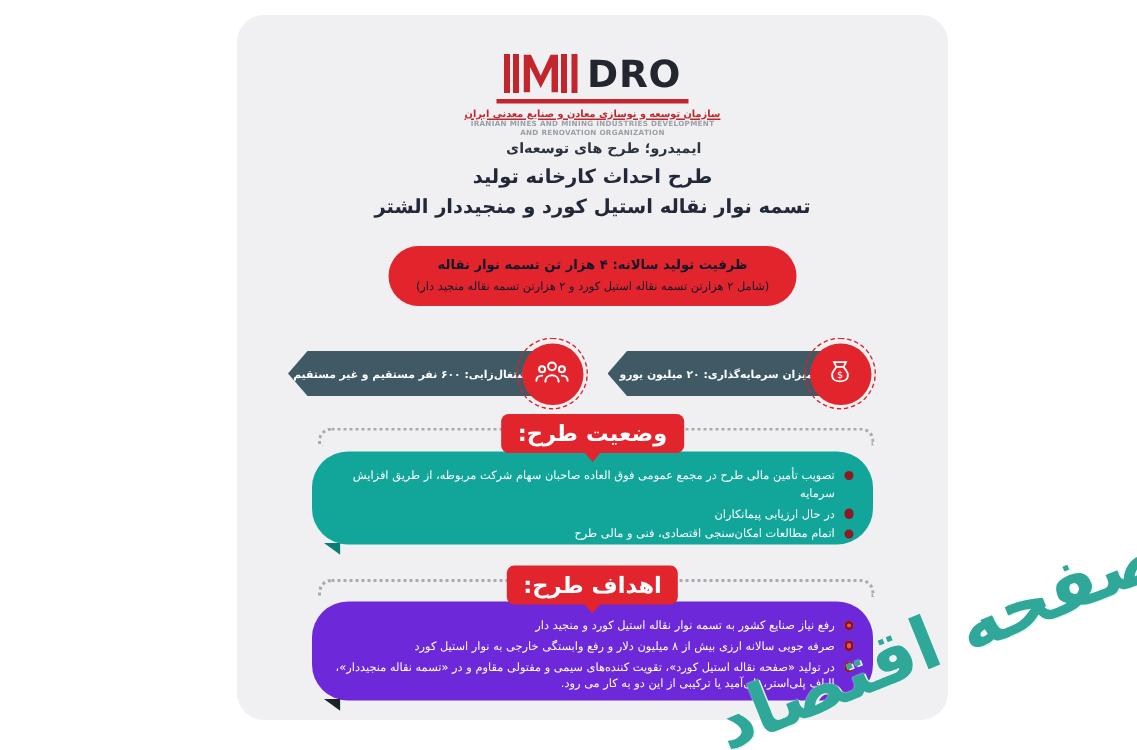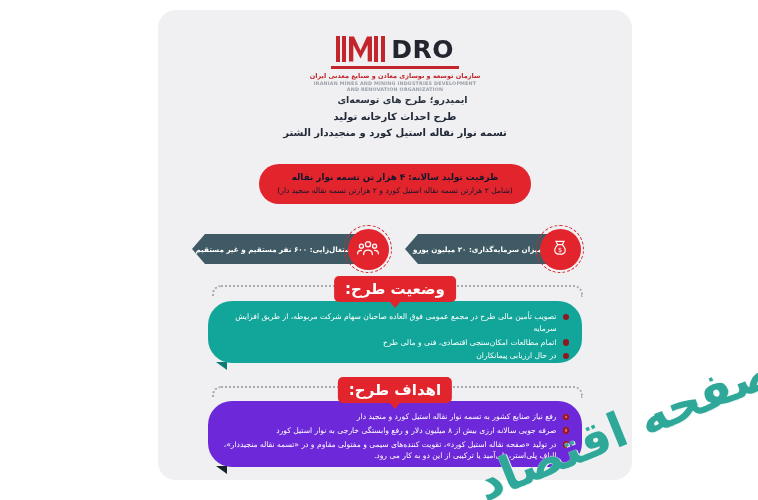--- a/index.html
+++ b/index.html
@@ -9,27 +9,27 @@
   
   .card{position:absolute;left:158px;top:10px;width:474px;height:470px;background:#f0f0f2;border-radius:18px;}
 
   
   .logo{position:absolute;top:26px;left:0;right:0;text-align:center;}
   .logo-mark{display:flex;align-items:flex-end;justify-content:center;gap:2.5px;height:26px;}
   .bar{width:4px;height:26px;background:#c2252b;display:inline-block;}
   .logo-m{width:23px;height:26px;display:block;}
   .logo-dro{font-size:25px;line-height:25px;font-weight:bold;color:#23262e;letter-spacing:.5px;margin-left:4px;}
   .logo-rule{width:128px;height:2.5px;background:#c2252b;margin:4px auto 3px auto;}
-  .logo-fa{font-size:6.5px;font-weight:bold;color:#c2252b;}
+  .logo-fa{font-size:6.5px;font-weight:bold;color:#c2252b;text-decoration:underline;}
   .logo-en{font-size:4.8px;font-weight:bold;color:#9aa0a8;line-height:1.45;letter-spacing:.2px;margin-top:1px;}
   .tagline{position:absolute;top:84px;left:0;right:0;text-align:center;font-size:9.5px;font-weight:bold;color:#2c3340;margin-left:15px;}
 
   
   .title{position:absolute;top:99px;left:0;right:0;text-align:center;color:#212838;font-weight:bold;
-    font-size:10px;line-height:1.55;}
+    font-size:13px;line-height:1.55;}
 
   
   .pill{position:absolute;top:154px;left:50%;transform:translateX(-50%);width:272px;box-sizing:border-box;
     background:#e2242d;border-radius:24px;padding:8px 8px 9px 8px;text-align:center;color:#0f172a;}
   .pill-l1{font-size:8.8px;font-weight:bold;white-space:nowrap;}
   .pill-l2{font-size:7.6px;margin-top:4px;white-space:nowrap;}
 
   
   .banners{position:absolute;top:214px;left:0;width:474px;height:52px;}
   .banner{position:absolute;top:10px;height:30px;background:#3f5a64;
@@ -153,25 +153,25 @@
     </div>
 
     <div class="info-box box-status">
       <ul>
         <li>
           <span class="dot"></span>
           <span>تصویب تأمین مالی طرح در مجمع عمومی فوق العاده صاحبان سهام شرکت مربوطه، از طریق افزایش سرمایه</span>
         </li>
         <li>
           <span class="dot"></span>
+          <span>در حال ارزیابی پیمانکاران</span>
+        </li>
+        <li>
+          <span class="dot"></span>
           <span>اتمام مطالعات امکان‌سنجی اقتصادی، فنی و مالی طرح</span>
-        </li>
-        <li>
-          <span class="dot"></span>
-          <span>در حال ارزیابی پیمانکاران</span>
         </li>
       </ul>
       <div class="fold"></div>
     </div>
 
     <div class="sep sep-goals">
       <div class="line-l"></div>
       <div class="line-r"></div>
       <div class="badge">اهداف طرح:</div>
     </div>

